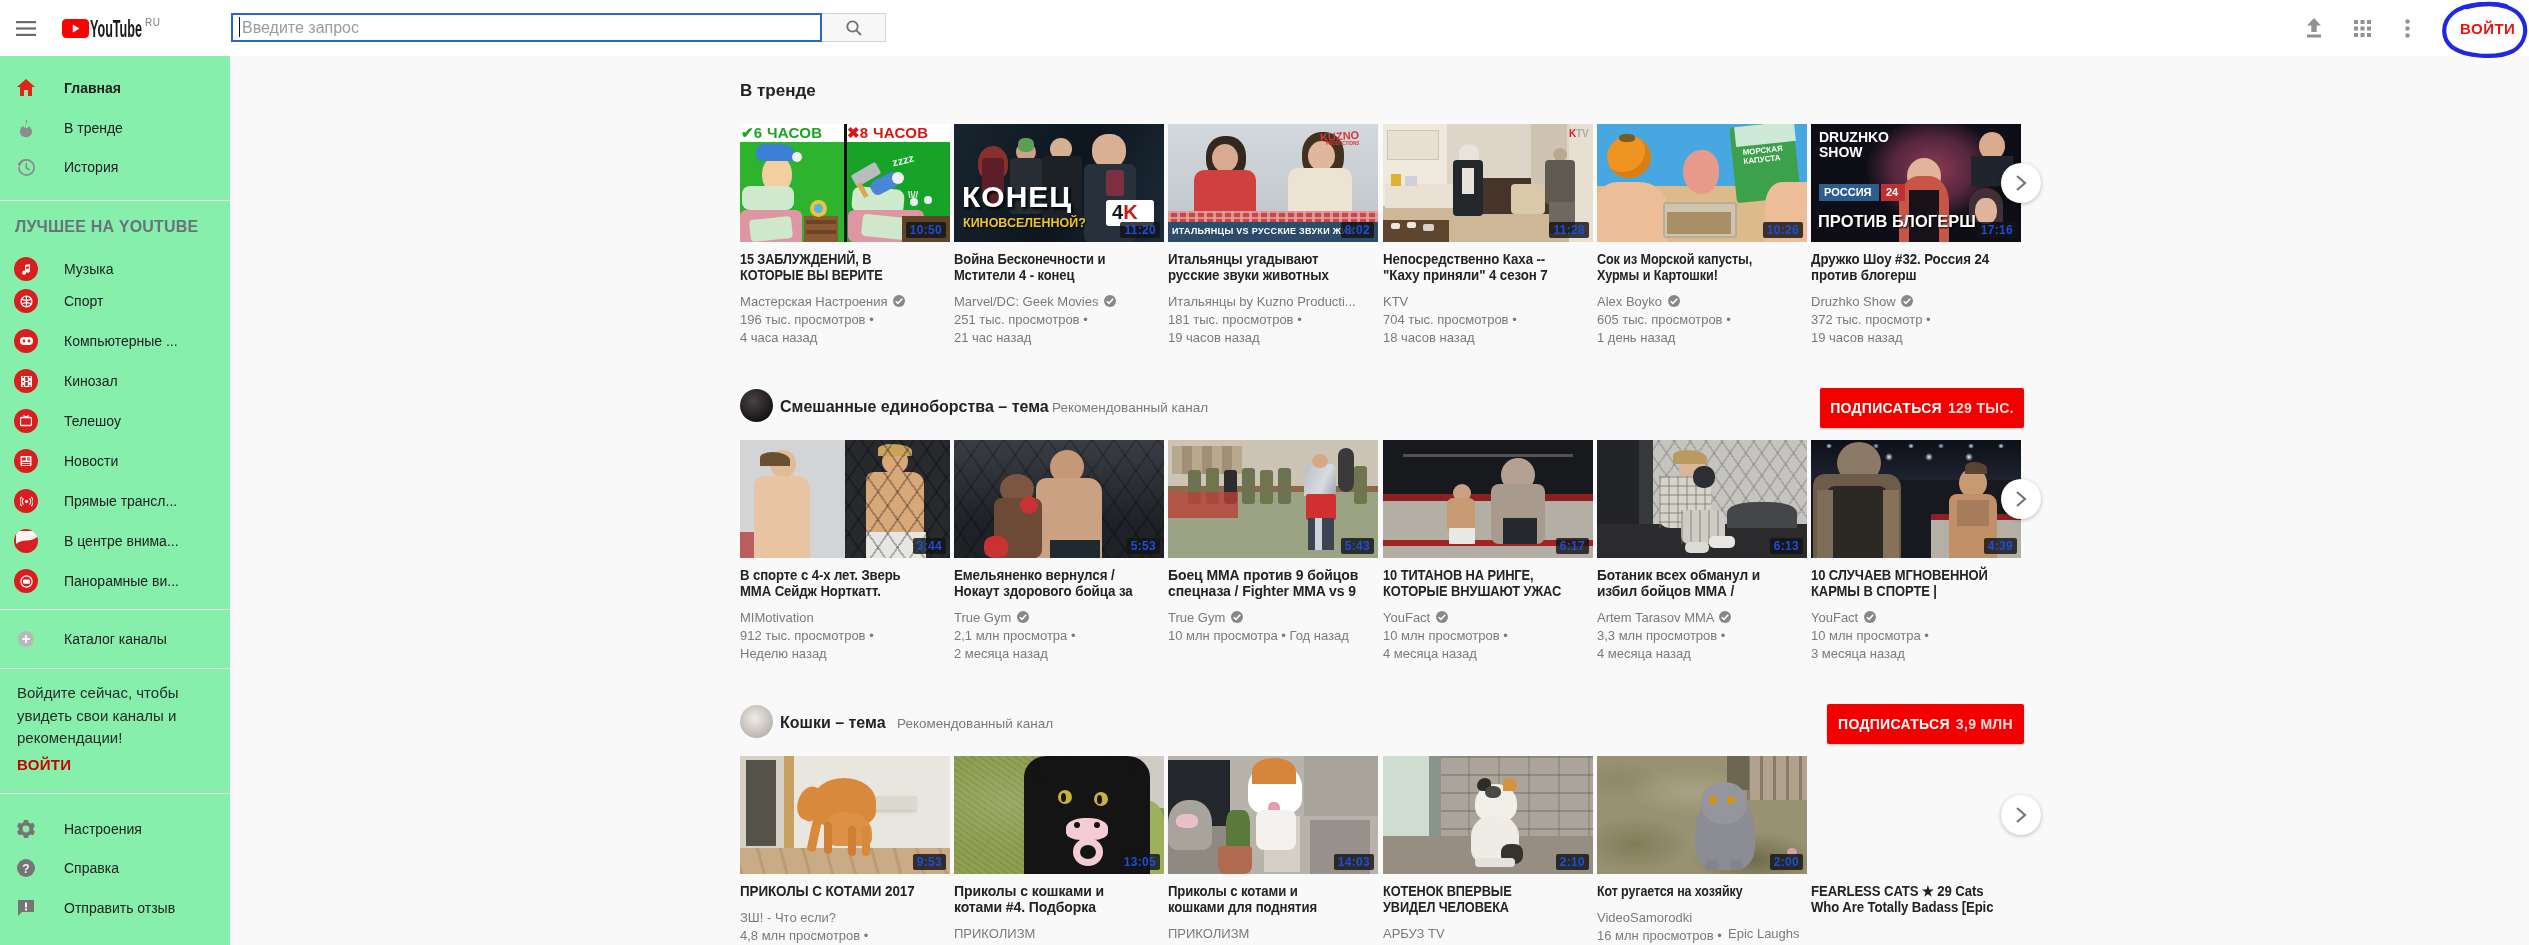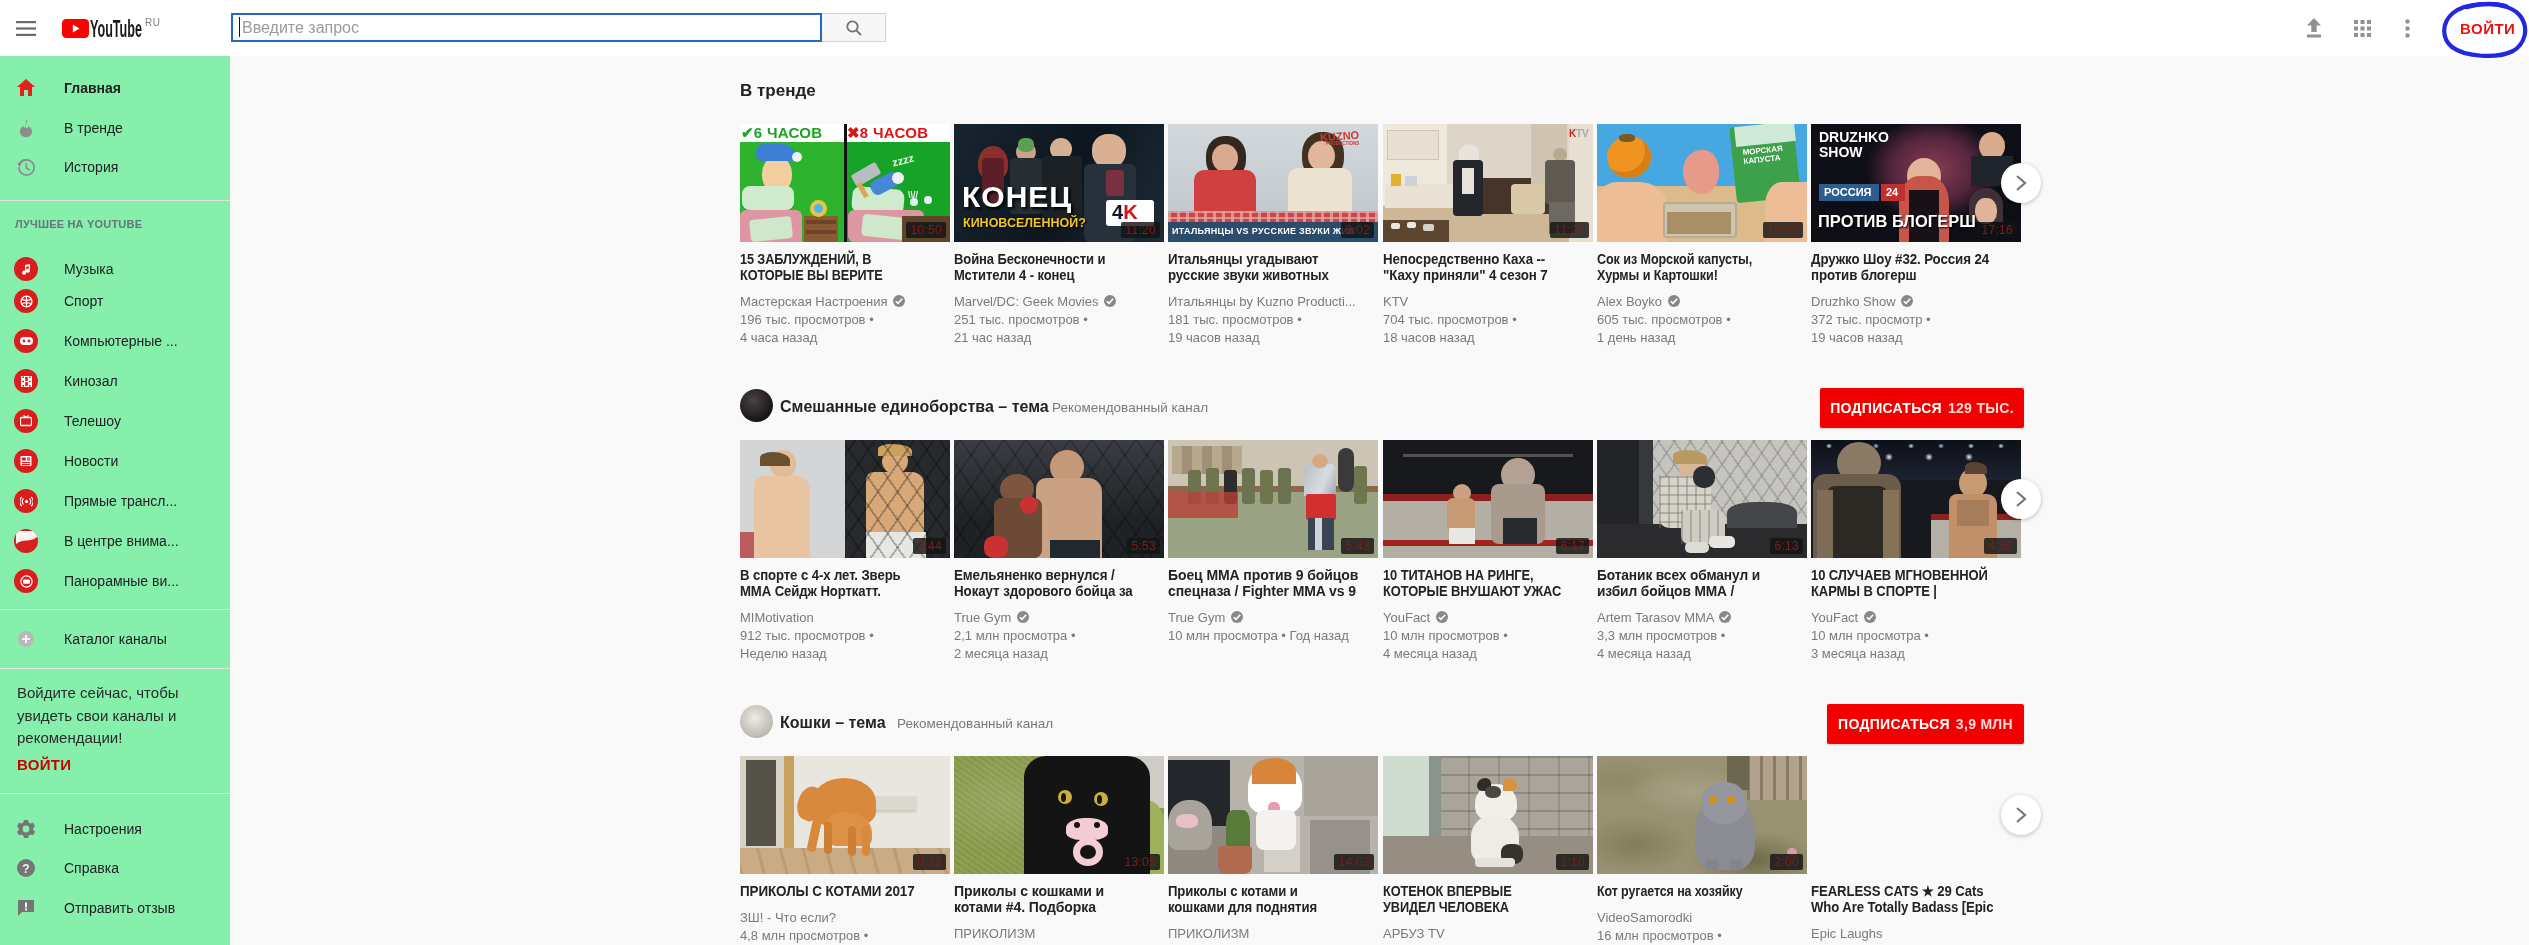--- a/index.html
+++ b/index.html
@@ -4,26 +4,26 @@
 <title>YouTube</title>
 <style>
 *{margin:0;padding:0;box-sizing:border-box}
 html,body{width:2529px;height:945px;overflow:hidden;font-family:"Liberation Sans",sans-serif;background:#f9f9f9}
 #page{position:relative;width:2529px;height:945px}
 #header{position:absolute;left:0;top:0;width:2529px;height:56px;background:#fff;z-index:5}
 #sidebar{position:absolute;left:0;top:56px;width:230px;height:889px;background:#86efac}
 .sb-item{position:absolute;left:0;width:230px;height:40px;font-size:14px;color:#212121;line-height:40px}
 .sb-item .lbl{position:absolute;left:64px;top:0;white-space:nowrap}
 .sb-icon{position:absolute;left:16px;top:10px;width:20px;height:20px}
-.sb-head{position:absolute;left:15px;font-size:11px;font-weight:bold;color:#68737a;letter-spacing:.2px}
+.sb-head{position:absolute;left:15px;font-size:16px;font-weight:bold;color:#68737a;letter-spacing:.2px}
 .sb-div{position:absolute;left:0;width:230px;height:1px;background:#e2e2e2}
 .ric{position:absolute;left:14px;top:8px;width:24px;height:24px;border-radius:50%;background:#da1d1d;display:flex;align-items:center;justify-content:center;overflow:hidden}
 .ric svg{display:block}
 .th{position:absolute;width:210px;height:118px;overflow:hidden;background:#ccc}
-.dur{position:absolute;right:4px;bottom:4px;background:rgba(20,20,20,.82);color:#7f1d1d;font-size:12px;font-weight:normal;padding:1px 4px;border-radius:2px;letter-spacing:.3px}
+.dur{position:absolute;right:4px;bottom:4px;background:rgba(20,20,20,.82);color:#1d4ed8;font-size:12px;font-weight:bold;padding:1px 4px;border-radius:2px;letter-spacing:.3px}
 .tt{position:absolute;width:225px;font-size:14px;font-weight:bold;color:#232323;line-height:16px;letter-spacing:-0.1px}
 .mt{position:absolute;width:216px;font-size:13px;color:#7a7a7a;white-space:nowrap}
 .chk{vertical-align:-1px;margin-left:2px}
 .sec-title{position:absolute;font-size:16px;font-weight:bold;color:#232323}
 .sec-sub{position:absolute;font-size:13.5px;color:#7a7a7a}
 .avatar{position:absolute;width:33px;height:33px;border-radius:50%}
 .subs{position:absolute;width:204px;height:40px;background:#f20000;border-radius:2px;color:#fff;font-size:14px;font-weight:bold;text-align:center;line-height:40px;letter-spacing:.3px;box-shadow:0 1px 2px rgba(0,0,0,.2)}
 .subs .cnt{color:rgba(255,255,255,.85);margin-left:6px}
 .chev{position:absolute;width:40px;height:40px;border-radius:50%;background:#fff;box-shadow:0 1px 4px rgba(0,0,0,.25)}
 .chev svg{position:absolute;left:12px;top:11px}
@@ -645,21 +645,21 @@
 <div style="position:absolute;left:130px;top:40px;width:8px;height:8px;background:#d89018;border-radius:50%"></div>
 <div style="position:absolute;left:108px;top:104px;width:14px;height:10px;background:#84848c;border-radius:40%"></div>
 <div style="position:absolute;left:132px;top:104px;width:14px;height:10px;background:#84848c;border-radius:40%"></div>
 <div style="position:absolute;left:190px;top:92px;width:10px;height:8px;background:#d8a0a8;border-radius:50%"></div>
 <span class="dur">2:00</span>
     </div>
 <div class="tt" style="left:1597px;top:883px;transform:scaleX(0.89);transform-origin:0 0">Кот ругается на хозяйку</div>
 <div class="mt" style="left:1597px;top:910px">VideoSamorodki</div>
 <div class="mt" style="left:1597px;top:928px">16 млн просмотров •</div>
 <div class="tt" style="left:1811px;top:883px;transform:scaleX(0.94);transform-origin:0 0">FEARLESS CATS ★ 29 Cats<br>Who Are Totally Badass [Epic</div>
-<div class="mt" style="left:1811px;top:926px">Epic Laughs</div>
+<div class="mt" style="left:1728px;top:926px">Epic Laughs</div>
 
 <div class="chev" style="left:2001px;top:163px">
       <svg width="16" height="18" viewBox="0 0 16 18">
         <path d="M4 2 L12 9 L4 16" fill="none" stroke="#777" stroke-width="2.2"></path>
       </svg>
     </div>
 <div class="chev" style="left:2001px;top:479px">
       <svg width="16" height="18" viewBox="0 0 16 18">
         <path d="M4 2 L12 9 L4 16" fill="none" stroke="#777" stroke-width="2.2"></path>
       </svg>

